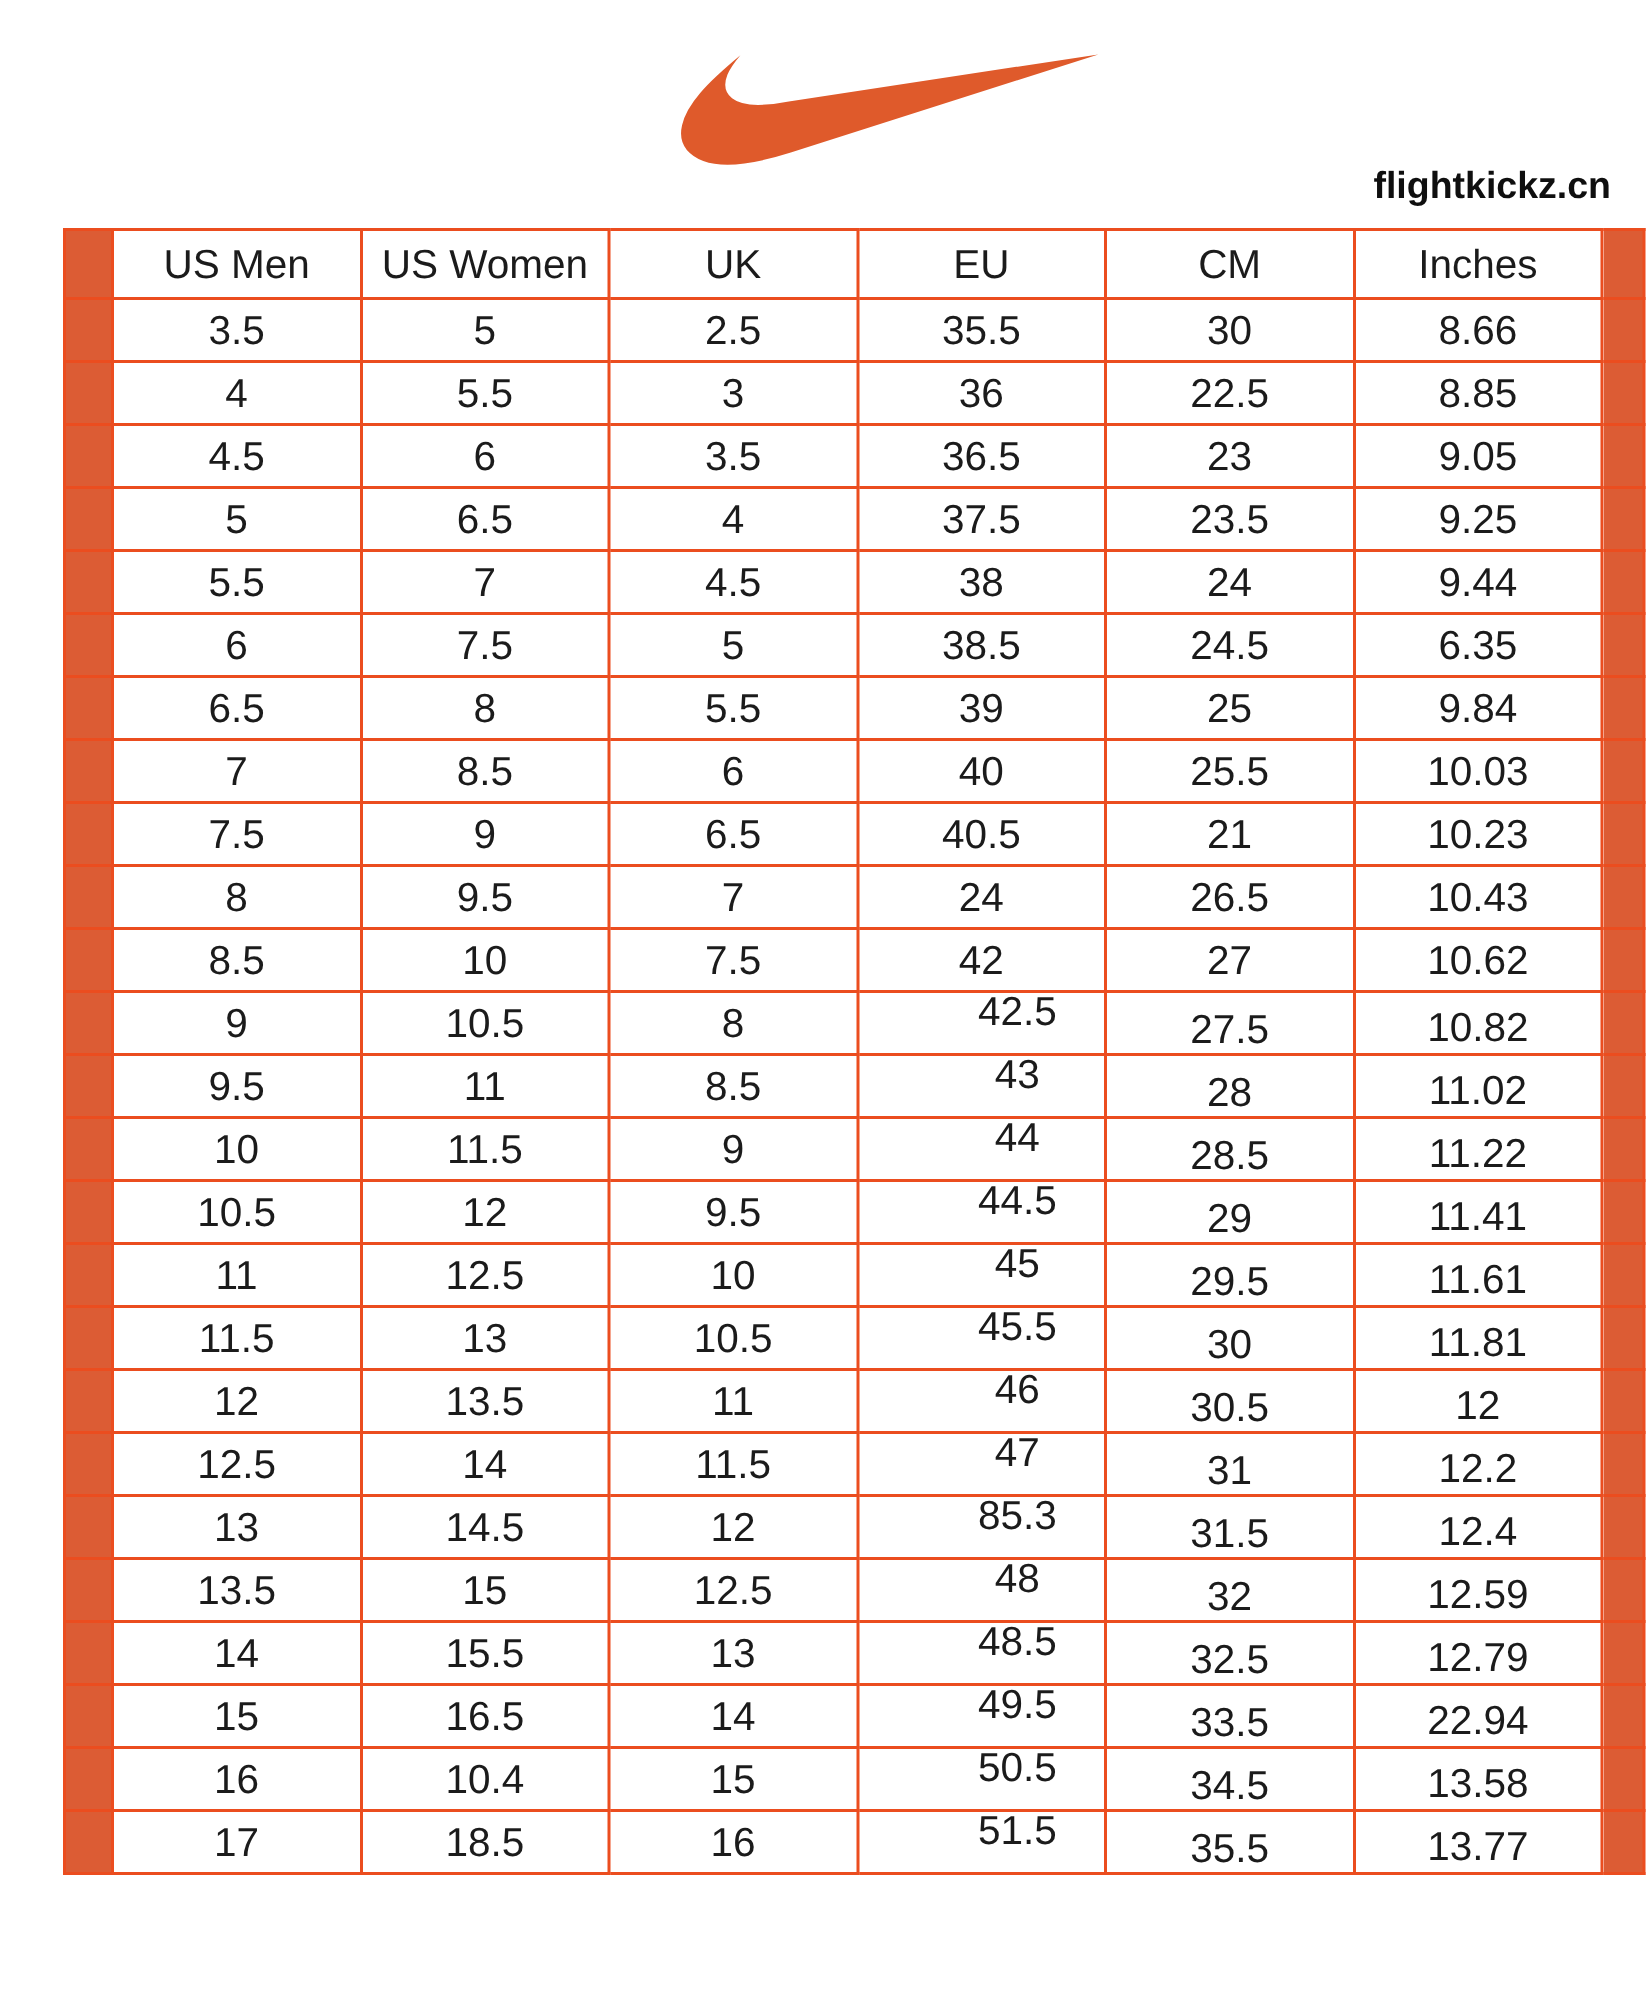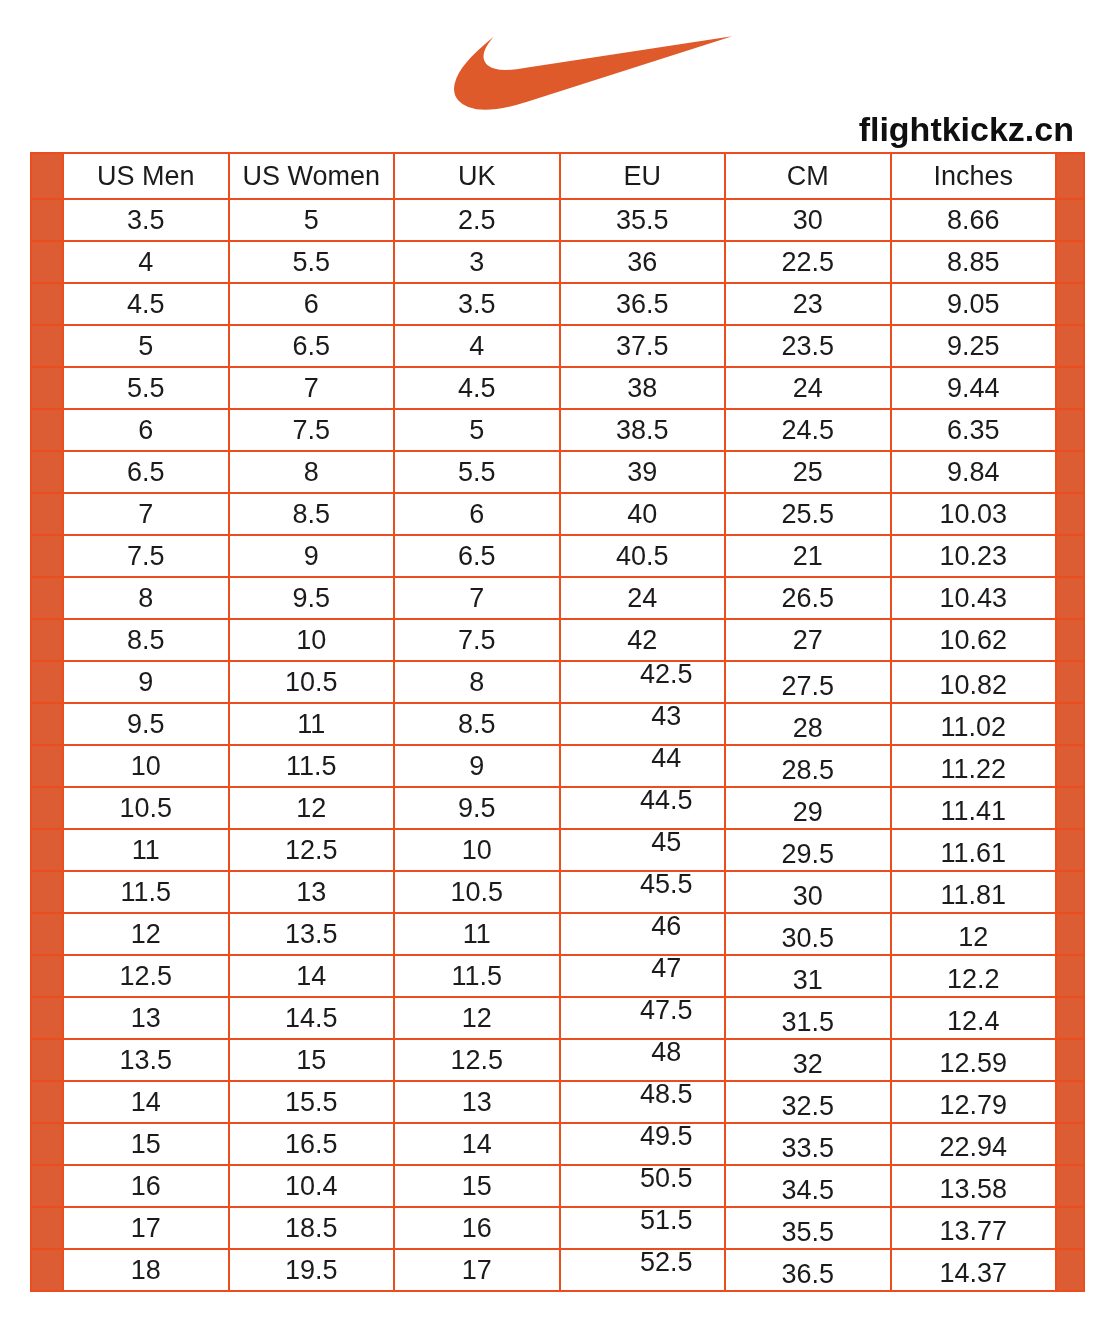--- a/index.html
+++ b/index.html
@@ -18,27 +18,27 @@
     position: absolute;
     left: 452px;
     top: 24px;
     width: 282px;
     height: 98px;
   }
   .watermark {
     position: absolute;
     top: 110px;
     right: 26px;
-    font-size: 34px;
+    font-size: 25px;
     font-weight: 600;
     color: #0f0f0f;
   }
   table.size-chart {
     position: absolute;
-    left: 30px;
+    left: 42px;
     top: 152px;
     width: 1053px;
     border-collapse: collapse;
     table-layout: fixed;
   }
   .size-chart th, .size-chart td {
     border: 2.5px solid var(--line);
     padding: 0;
     text-align: center;
     vertical-align: middle;
@@ -277,21 +277,21 @@
           <td><span>47</span></td>
           <td><span>31</span></td>
           <td><span>12.2</span></td>
           <td class="bar"></td>
         </tr>
         <tr>
           <td class="bar"></td>
           <td><span>13</span></td>
           <td><span>14.5</span></td>
           <td><span>12</span></td>
-          <td><span>47.5</span></td>
+          <td><span>85.3</span></td>
           <td><span>31.5</span></td>
           <td><span>12.4</span></td>
           <td class="bar"></td>
         </tr>
         <tr>
           <td class="bar"></td>
           <td><span>13.5</span></td>
           <td><span>15</span></td>
           <td><span>12.5</span></td>
           <td><span>48</span></td>
@@ -332,26 +332,16 @@
         <tr>
           <td class="bar"></td>
           <td><span>17</span></td>
           <td><span>18.5</span></td>
           <td><span>16</span></td>
           <td><span>51.5</span></td>
           <td><span>35.5</span></td>
           <td><span>13.77</span></td>
           <td class="bar"></td>
         </tr>
-        <tr>
-          <td class="bar"></td>
-          <td><span>18</span></td>
-          <td><span>19.5</span></td>
-          <td><span>17</span></td>
-          <td><span>52.5</span></td>
-          <td><span>36.5</span></td>
-          <td><span>14.37</span></td>
-          <td class="bar"></td>
-        </tr>
       </tbody>
   </table>
 
 </div>
 
 </body></html>

